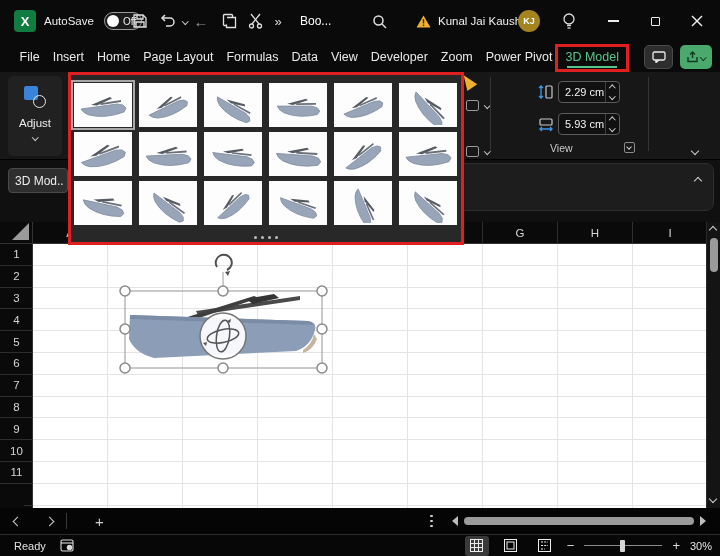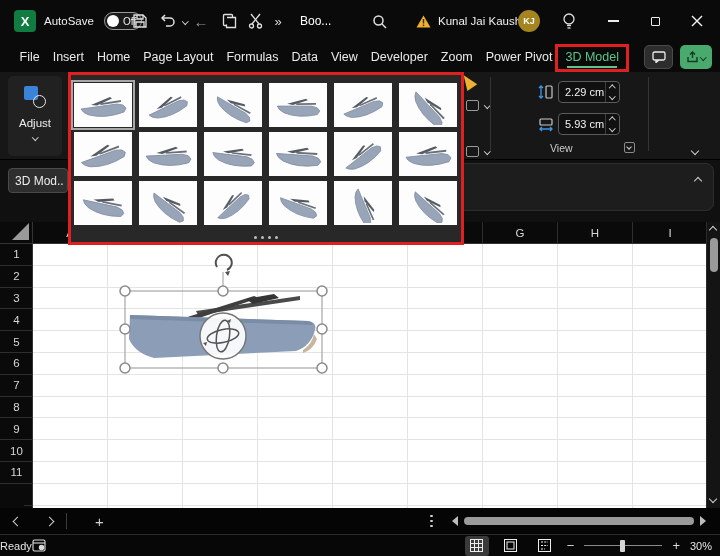--- a/index.html
+++ b/index.html
@@ -107,21 +107,21 @@
   .tab-divider { width:1px; height:16px; background:#3a3a3a; margin-left:2px; }
   .add-sheet { margin-left:28px; color:#d0d0d0; font-size:15px; }
   .vdots { position:absolute; left:430px; display:flex; flex-direction:column; gap:2.5px; }
   .vdots i { width:2.5px; height:2.5px; border-radius:50%; background:#cfcfcf; }
   #hscroll { position:absolute; left:452px; right:14px; top:514px; height:14px; display:flex; align-items:center; }
   .htri { width:0; height:0; border-top:5px solid transparent; border-bottom:5px solid transparent; }
   .htri.l { border-right:6px solid #bdbdbd; } .htri.r { border-left:6px solid #bdbdbd; }
   .hthumb { flex:1; height:8px; background:#9a9a9a; border-radius:4px; margin:0 6px; }
   
   #statusbar { position:absolute; left:0; top:534px; width:720px; height:22px; background:#070707; border-top:1px solid #2c2c2c; display:flex; align-items:center; font-size:11px; color:#e4e4e4; }
-  .sb-item { display:flex; align-items:center; gap:5px; }
+  .sb-item { display:flex; align-items:center; margin-left:14px; gap:5px; }
   .sb-bold { font-weight:bold; }
   .sb-right { position:absolute; right:8px; display:flex; align-items:center; gap:10px; }
   .viewbtn { width:24px; height:20px; display:flex; align-items:center; justify-content:center; border-radius:3px; }
   .viewbtn.active { background:#3a3a3a; }
   .zoomline { width:78px; height:1.5px; background:#8a8a8a; position:relative; }
   .zoomknob { position:absolute; left:36px; top:-5px; width:5px; height:12px; background:#d5d5d5; border-radius:1px; }
   .zoom-sign { font-size:13px; color:#dcdcdc; }
 </style>
 </head>
 <body>

